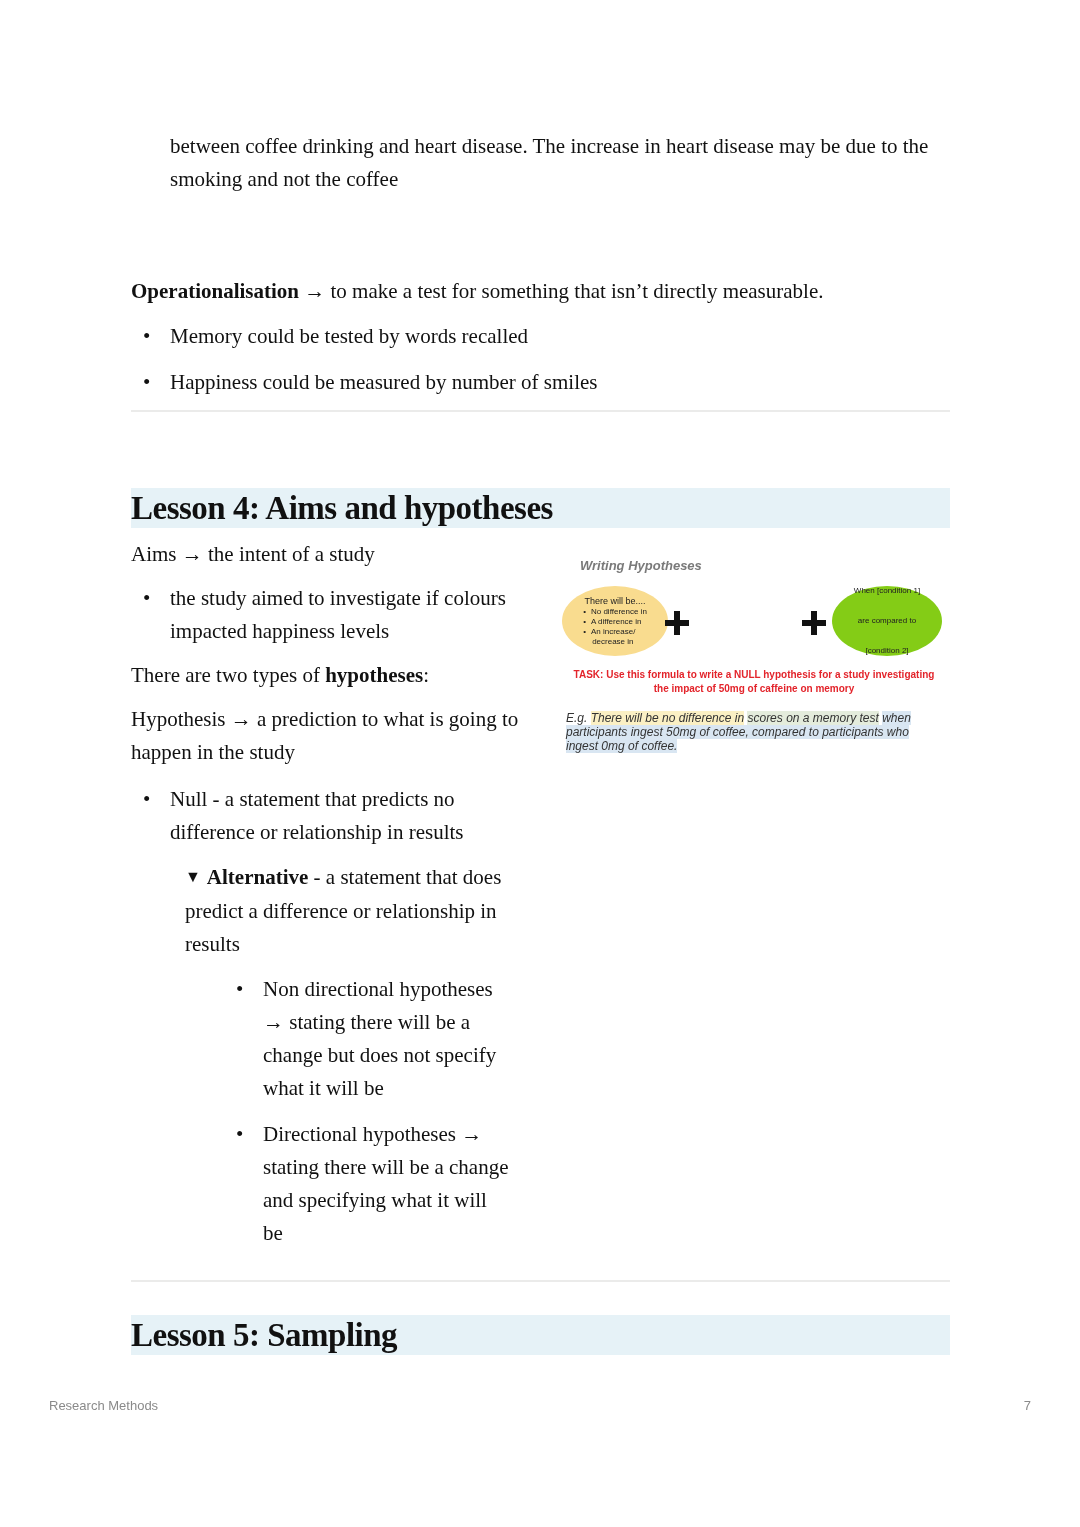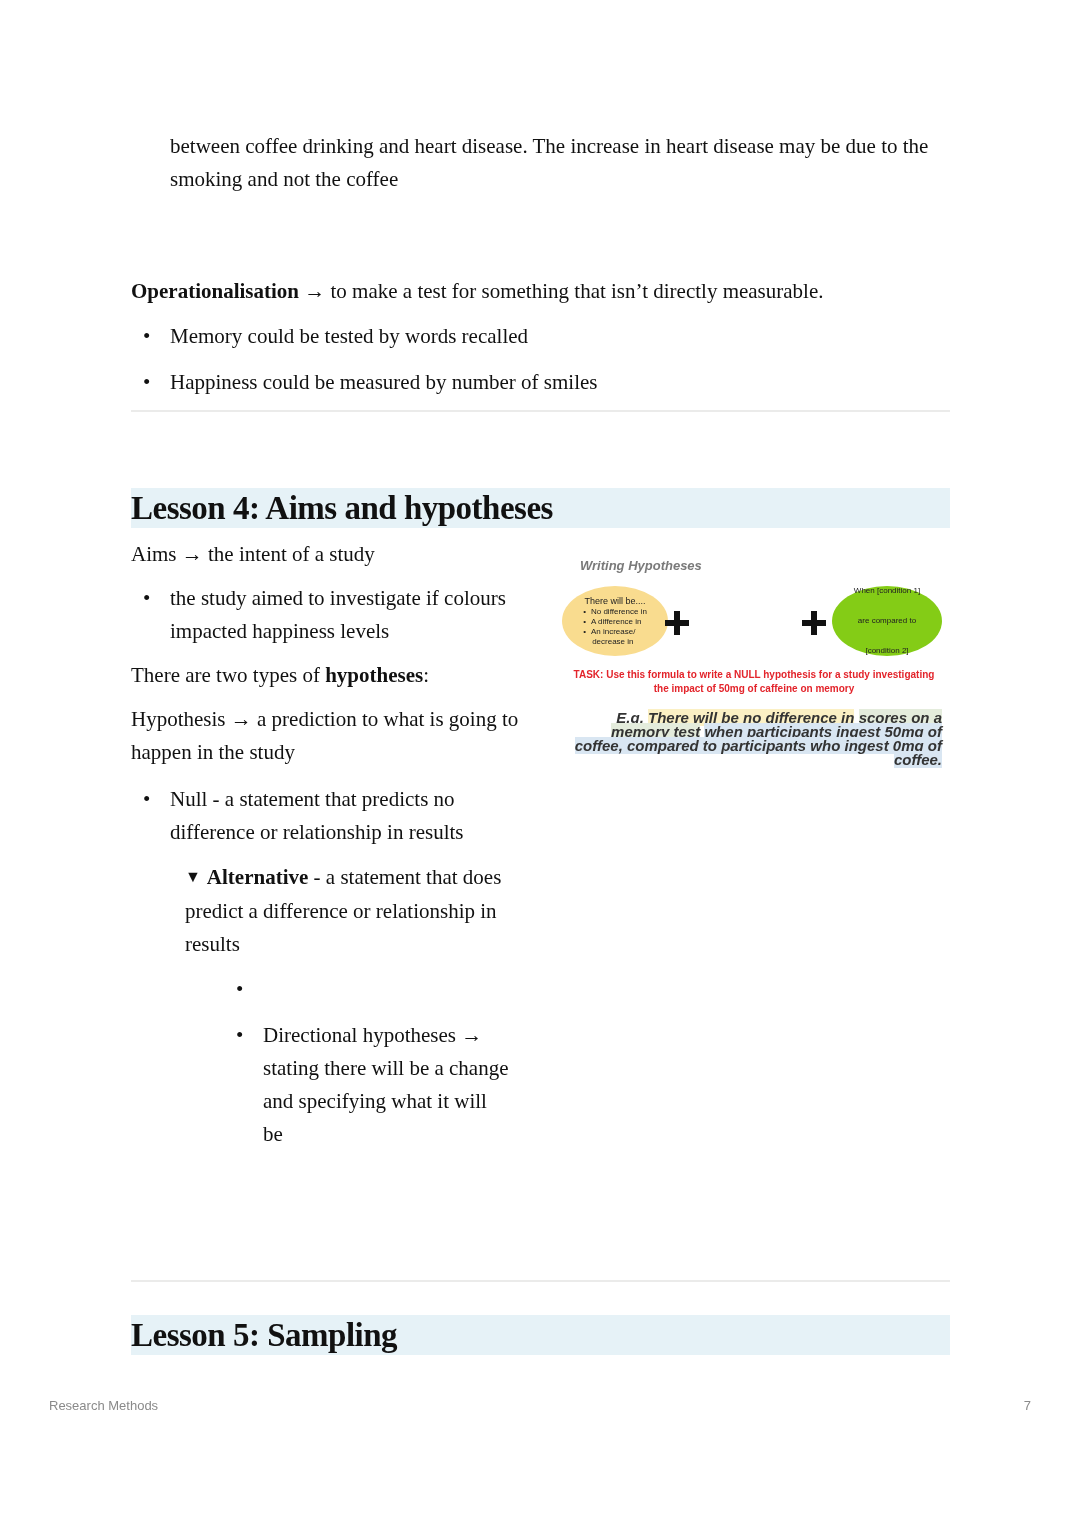--- a/index.html
+++ b/index.html
@@ -44,21 +44,21 @@
     .e1 li.cont::before { content: ""; margin: 0; }
     .e2 { left: 134px; top: 31px; width: 108px; height: 70px; background: #dde9d3; font-size: 10px; line-height: 12px; }
     .e3 { left: 270px; top: 31px; width: 110px; height: 70px; background: #84cc16; font-size: 8px; line-height: 10px; gap: 20px; }
     .plus { position: absolute; top: 56px; width: 24px; height: 24px; }
     .plus::before, .plus::after { content: ""; position: absolute; background: #111; }
     .plus::before { left: 9px; top: 0; width: 6px; height: 24px; }
     .plus::after { left: 0; top: 9px; width: 24px; height: 6px; }
     .p1 { left: 103px; }
     .p2 { left: 240px; }
     .task { position: absolute; left: 4px; top: 113px; width: 376px; text-align: center; color: #e3242b; font-size: 10px; line-height: 14px; font-weight: bold; }
-    .eg { position: absolute; left: 4px; top: 156px; width: 376px; text-align: right; font-size: 15px; line-height: 14px; font-style: italic; color: #333; font-weight: bold; }
+    .eg { position: absolute; left: 4px; top: 156px; width: 376px; text-align: left; font-size: 12px; line-height: 14px; font-style: italic; color: #333; }
     .hl-y { background: #fbf0c4; }
     .hl-g { background: #e4ecdc; }
     .hl-b { background: #d9e6f2; }
 
     .footer { position: absolute; top: 1398px; font-family: "Liberation Sans", "DejaVu Sans", sans-serif; font-size: 13px; color: #8a8a8a; }
     .footer-left { left: 49px; }
     .footer-right { right: 49px; }
   </style>
 </head>
 <body>
@@ -106,20 +106,21 @@
     <span class="btxt">Null - a statement that predicts no difference or relationship in results</span>
   </div>
   <div class="toggle" style="margin-top:12px;">
     <div>
       <span class="toggle-arrow">▼</span><b>Alternative</b><span> - a statement that does predict a difference or relationship in results</span>
     </div>
   </div>
   <div class="sub-list">
     <div class="bullet">
       <span class="dot">•</span>
+      <span class="btxt" style="padding-right:20px;">Non directional hypotheses → stating there will be a change but does not specify what it will be</span>
     </div>
     <div class="bullet">
       <span class="dot">•</span>
       <span class="btxt" style="padding-right:20px;">Directional hypotheses → stating there will be a change and specifying what it will be</span>
     </div>
   </div>
 </div>
 
 <div class="abs figure">
   <div class="fig-title">Writing Hypotheses</div>

